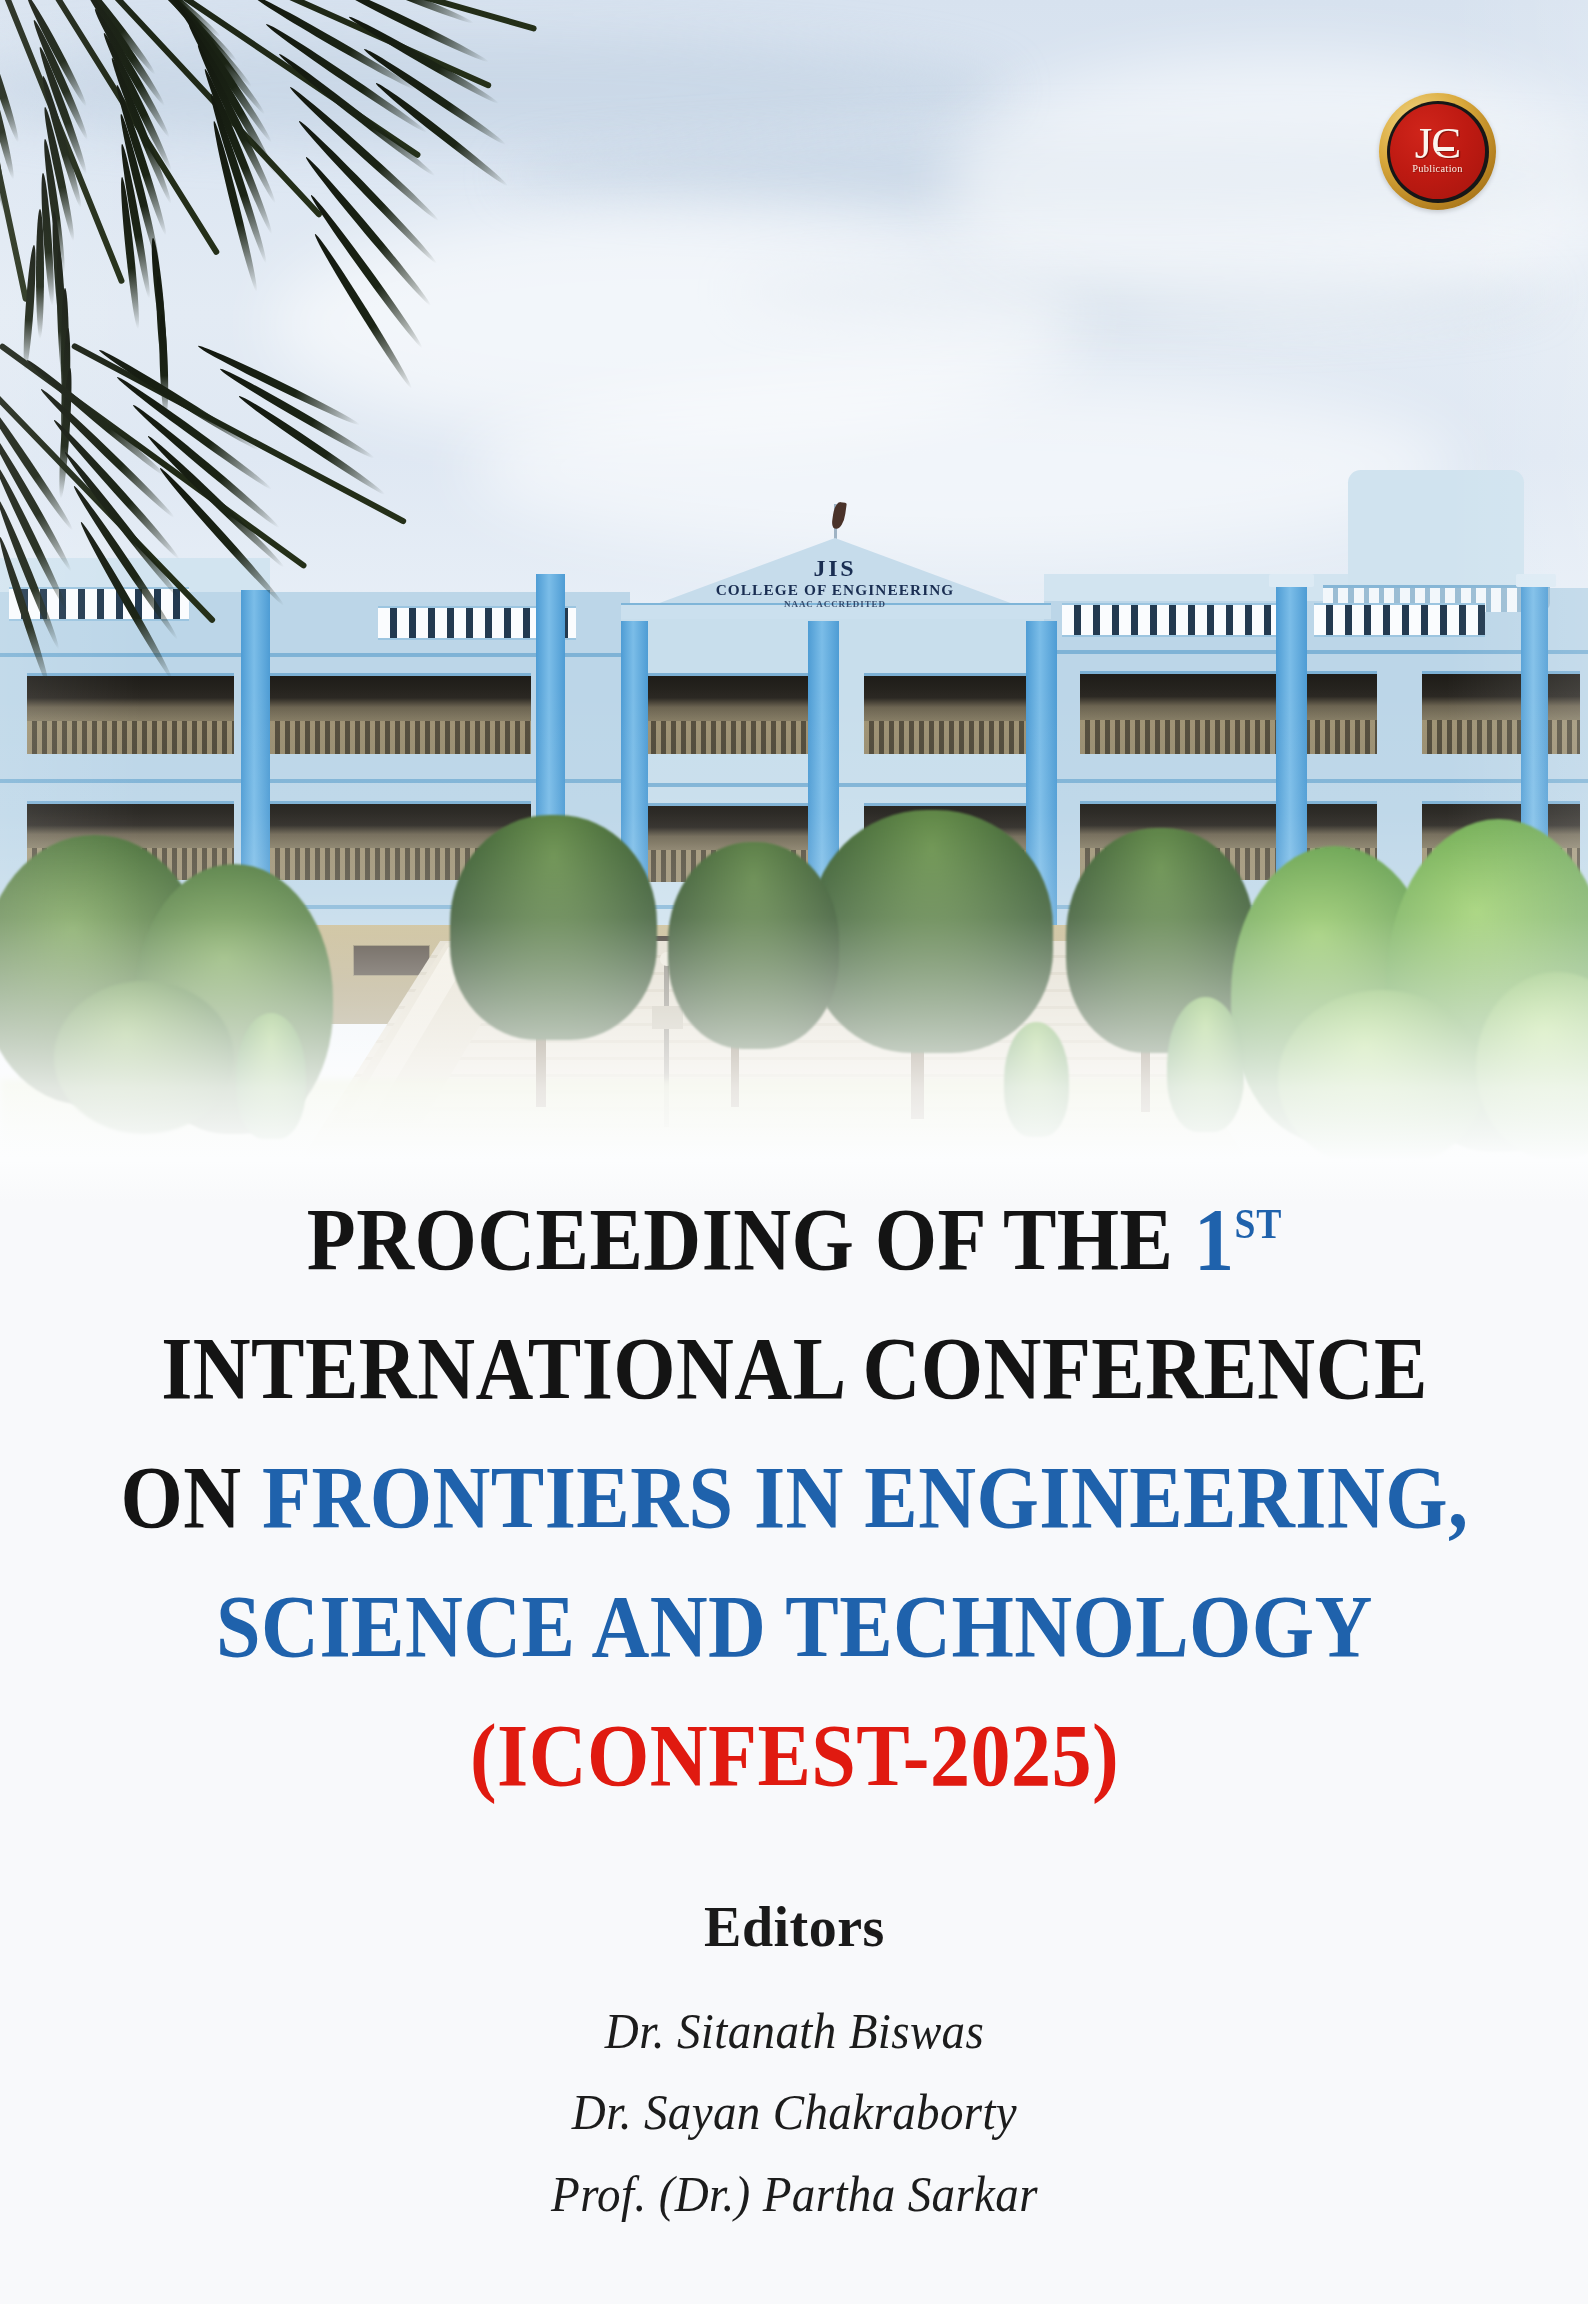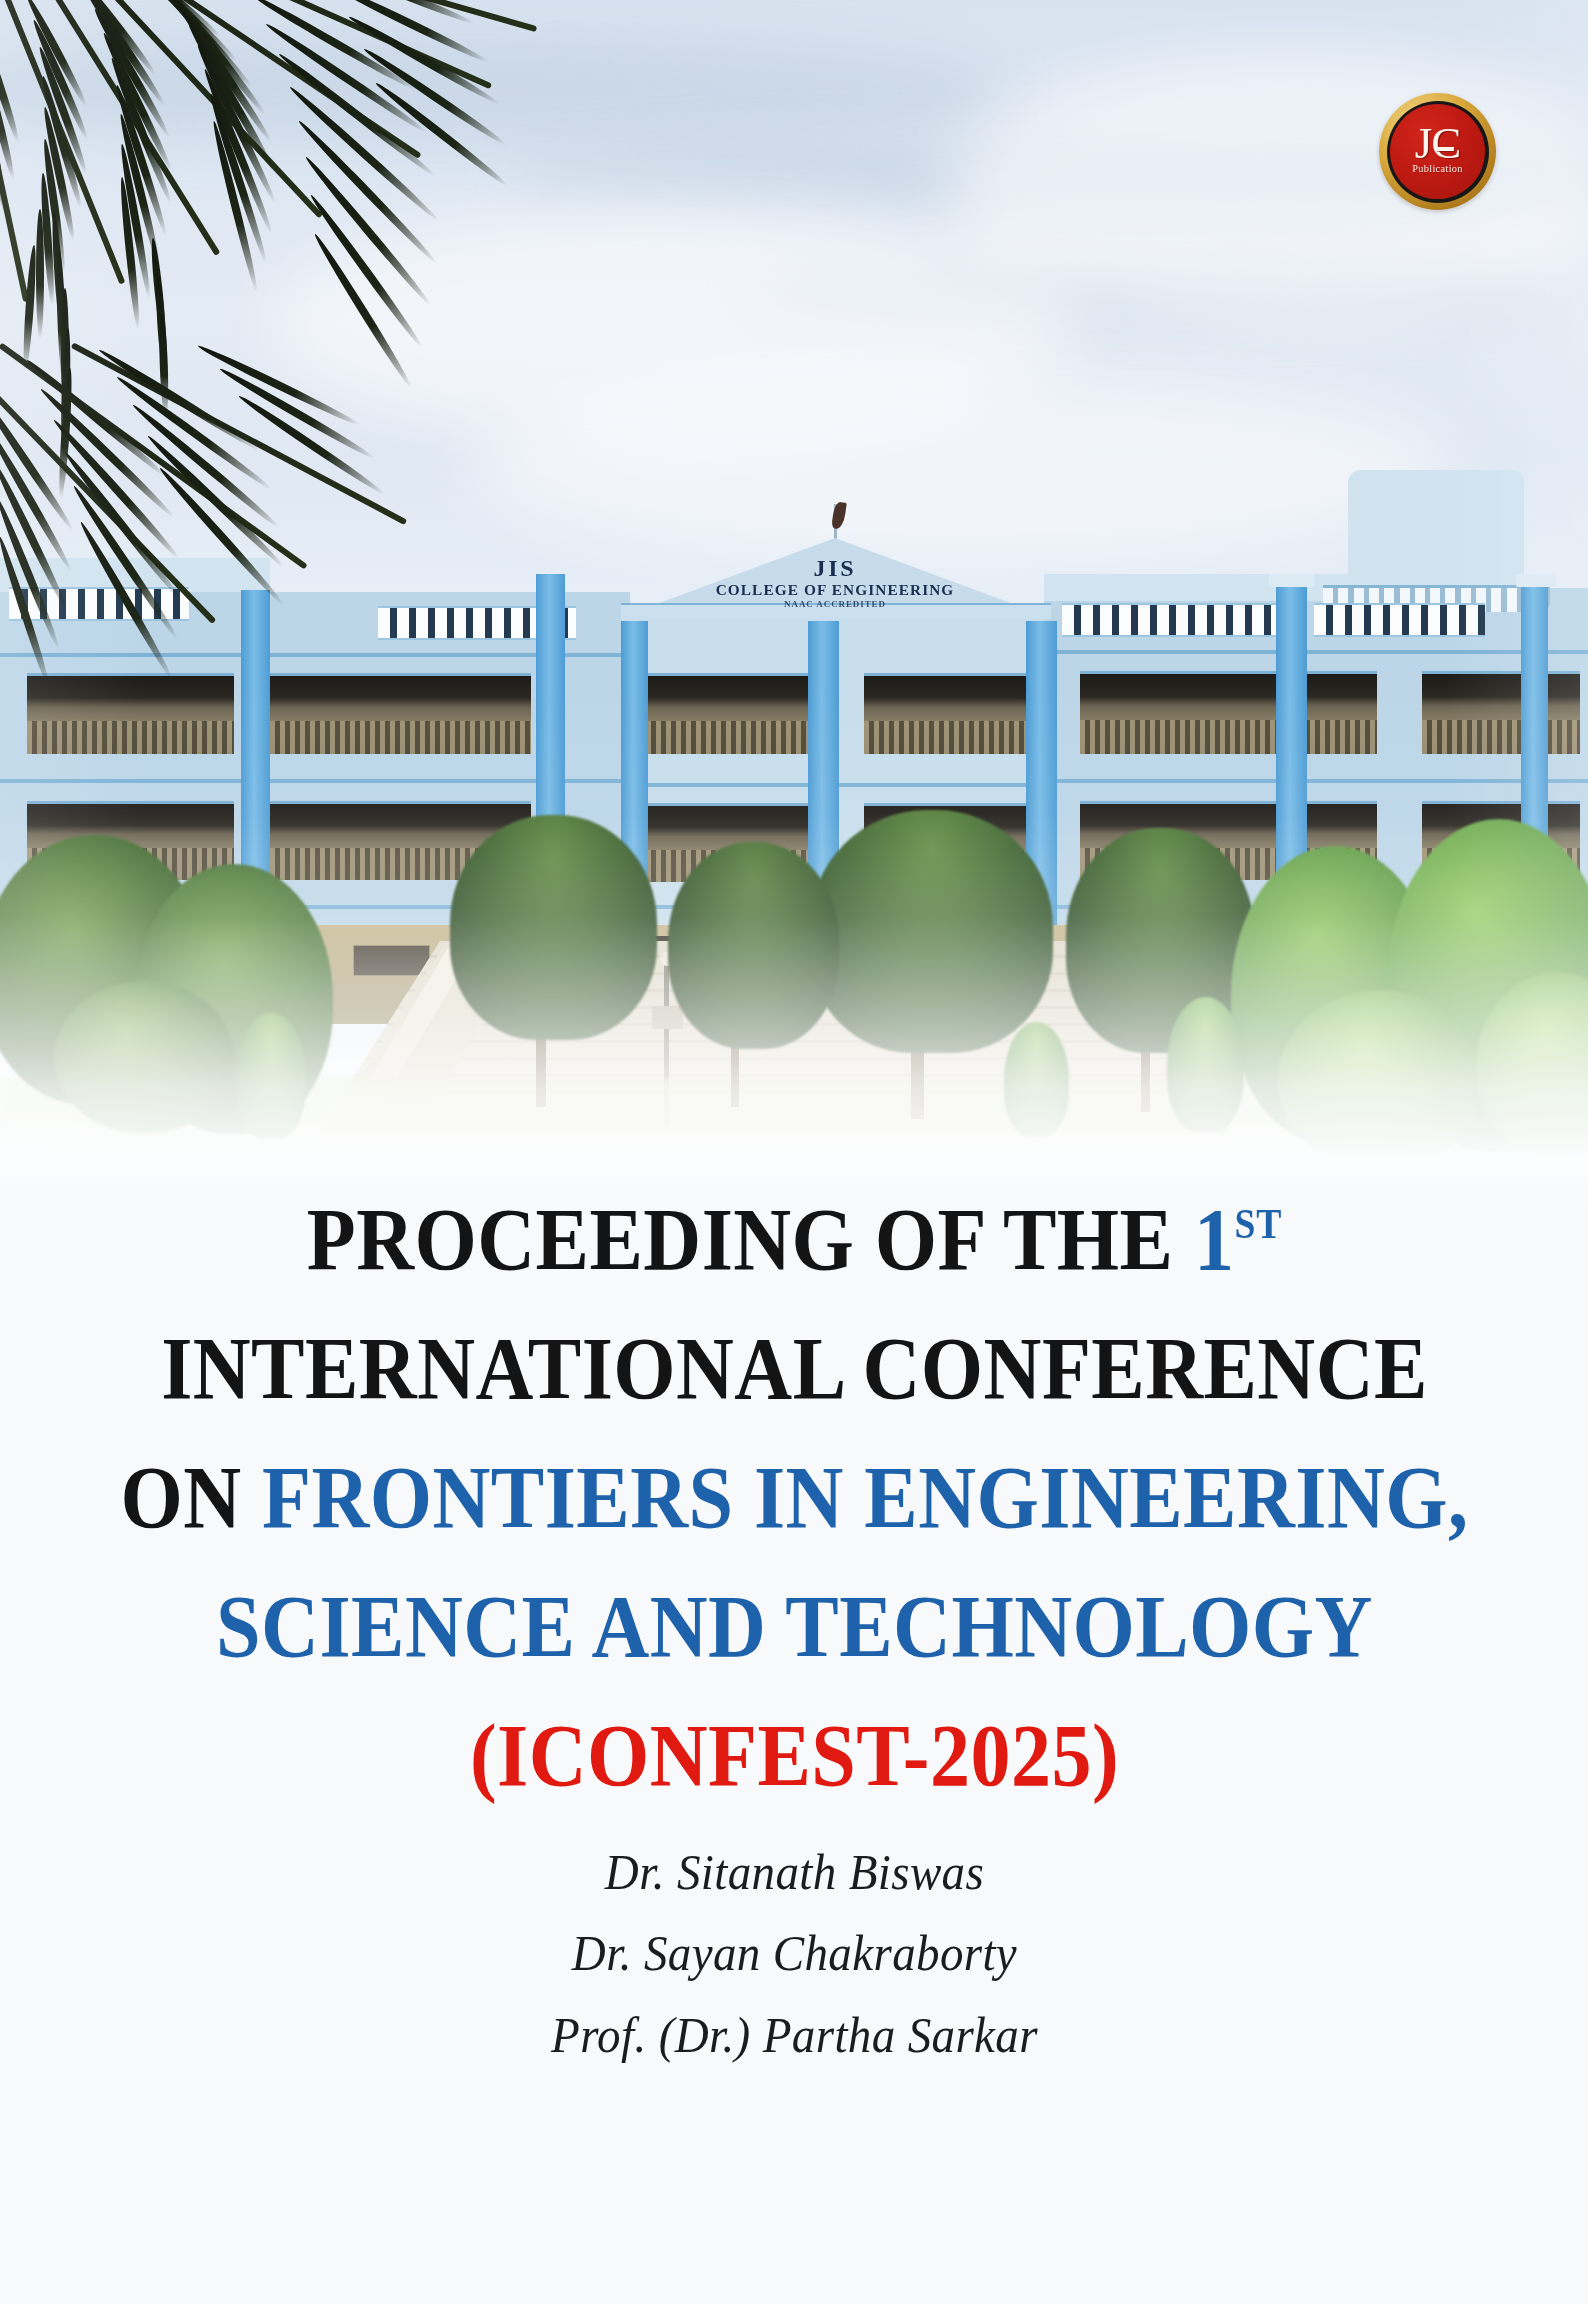--- a/index.html
+++ b/index.html
@@ -535,20 +535,21 @@
     <div class="tline t1"><span>PROCEEDING OF THE </span><span class="blue">1</span><span class="blue sup">ST</span></div>
 
     <div class="tline t2">INTERNATIONAL CONFERENCE</div>
 
     <div class="tline t3"><span>ON </span><span class="blue">FRONTIERS IN ENGINEERING,</span></div>
 
     <div class="tline t4 blue">SCIENCE AND TECHNOLOGY</div>
 
     <div class="tline t5 red">(ICONFEST-2025)</div>
 
+    <div class="editors-label">Editors</div>
 
     <div class="editor e1">Dr. Sitanath Biswas</div>
     <div class="editor e2">Dr. Sayan Chakraborty</div>
     <div class="editor e3">Prof. (Dr.) Partha Sarkar</div>
   </div>
 
 </div>
 
 
 </body></html>

